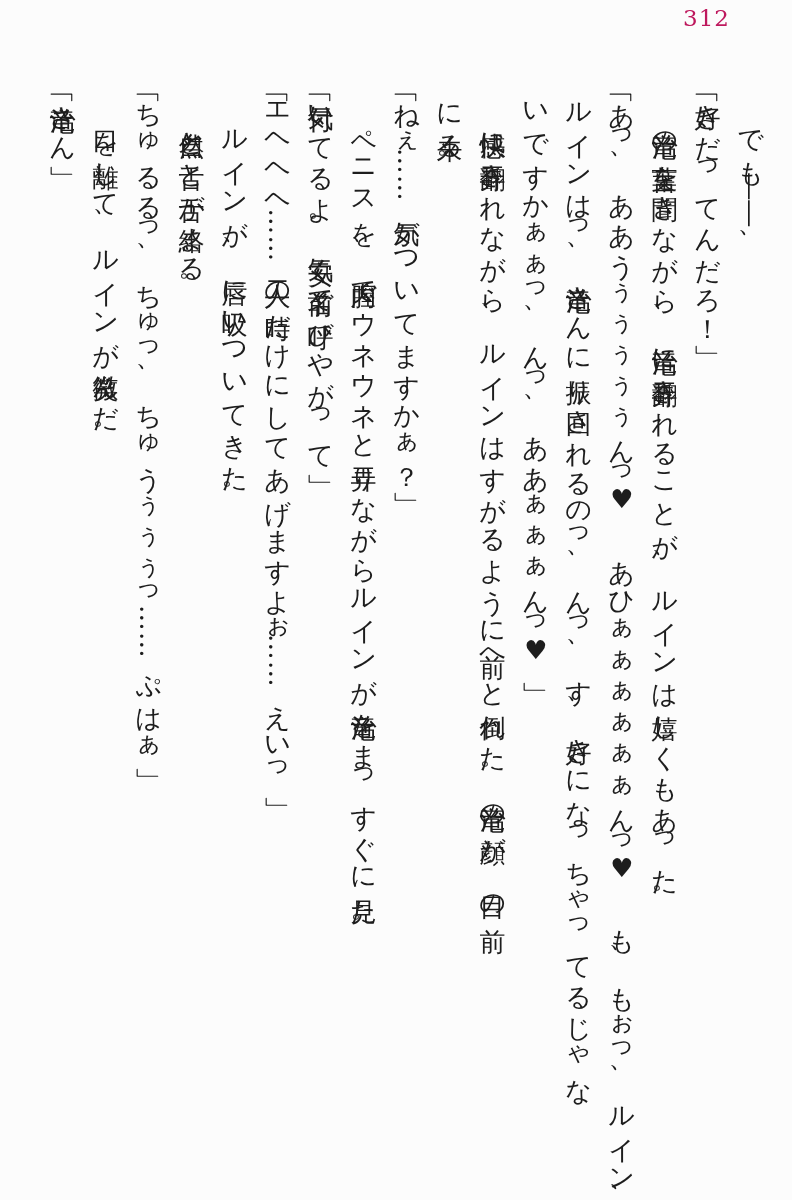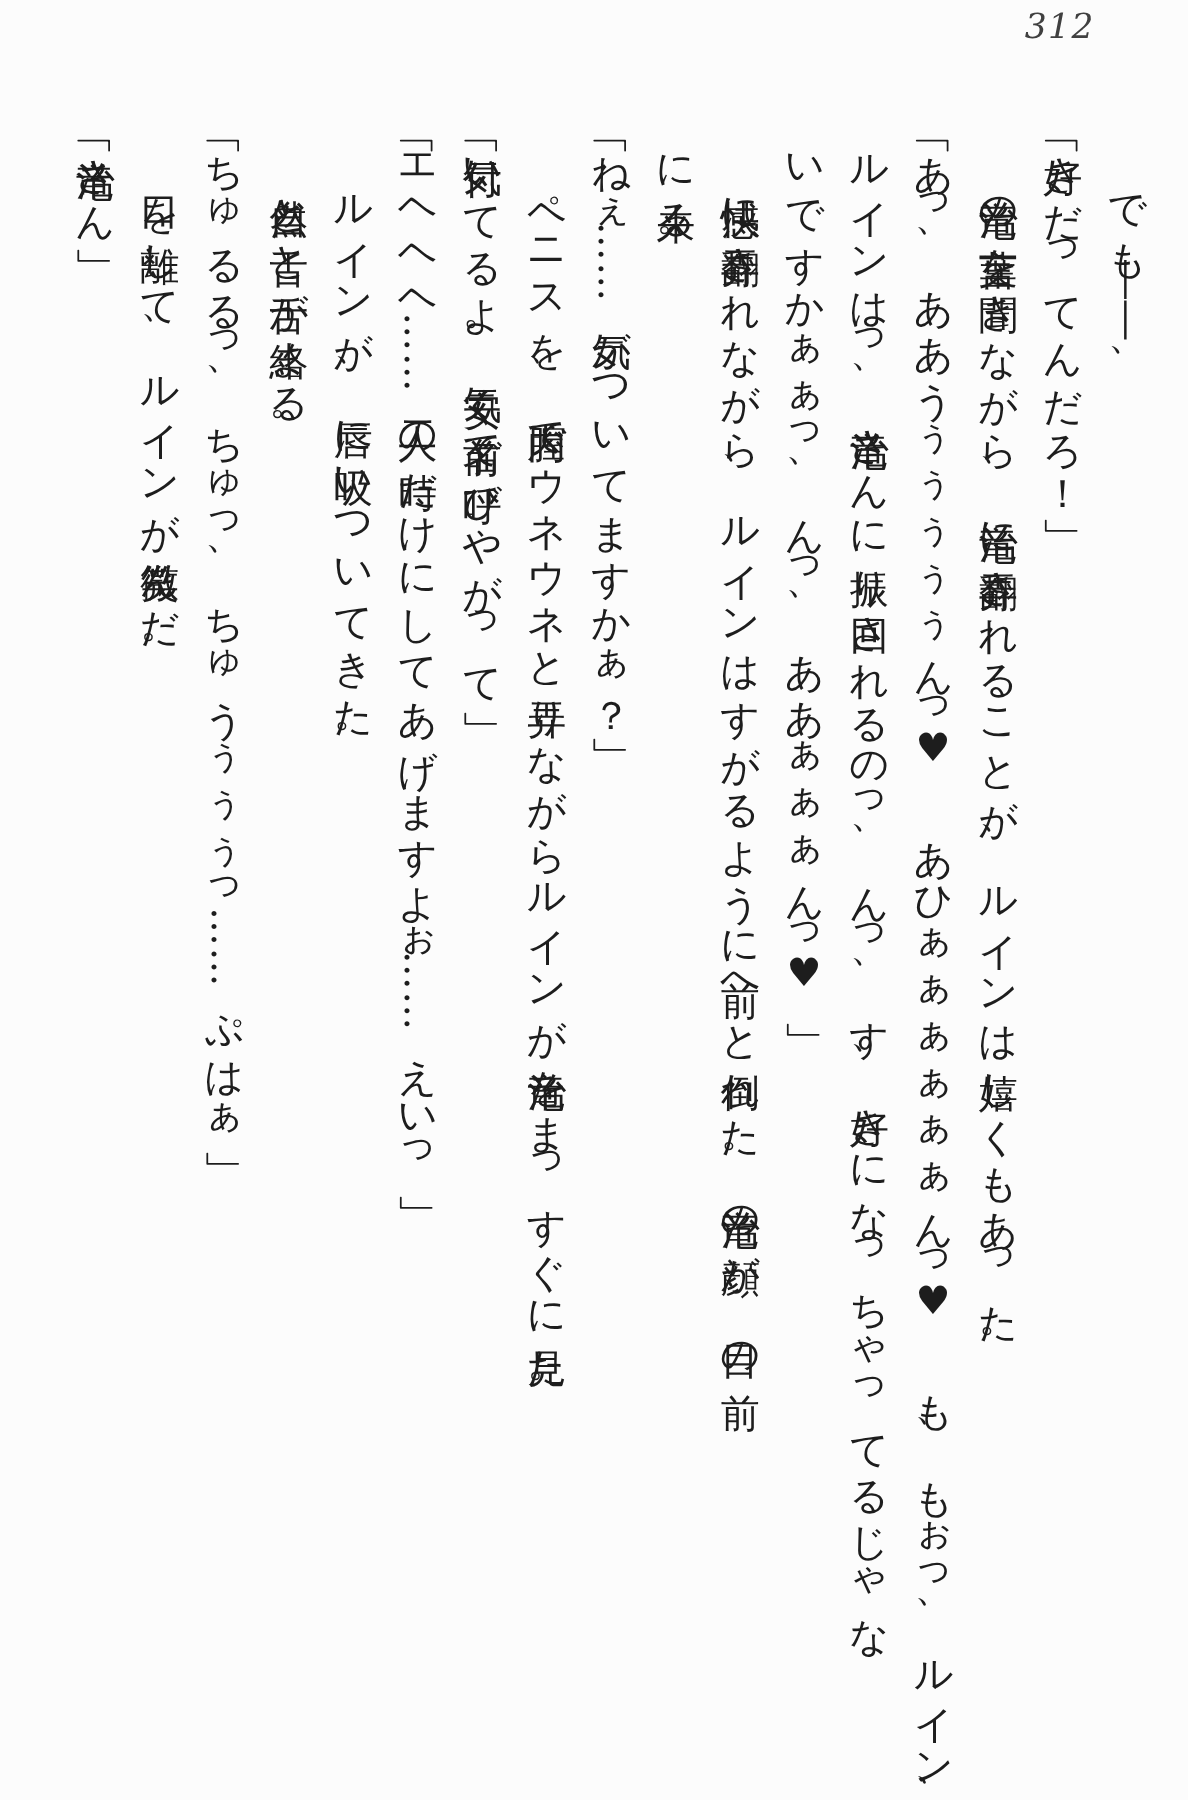--- a/index.html
+++ b/index.html
@@ -16,24 +16,23 @@
   .sheet {
     position: absolute;
     inset: 0;
     background: #fcfcfc;
   }
   .page-number {
     position: absolute;
     top: 5px;
     right: 62px;
     font-family: "DejaVu Serif", "Liberation Serif", serif;
-    font-style: italic;
     font-size: 23px;
     letter-spacing: 1px;
-    color: #404040;
+    color: #be185d;
     margin-left: 24px;
   }
   .text-block {
     position: absolute;
     top: 85px;
     right: 20px;
     height: 1060px;
     writing-mode: vertical-rl;
     text-orientation: mixed;
     font-family: "DejaVu Serif", "Liberation Serif", "DejaVu Sans", serif;

